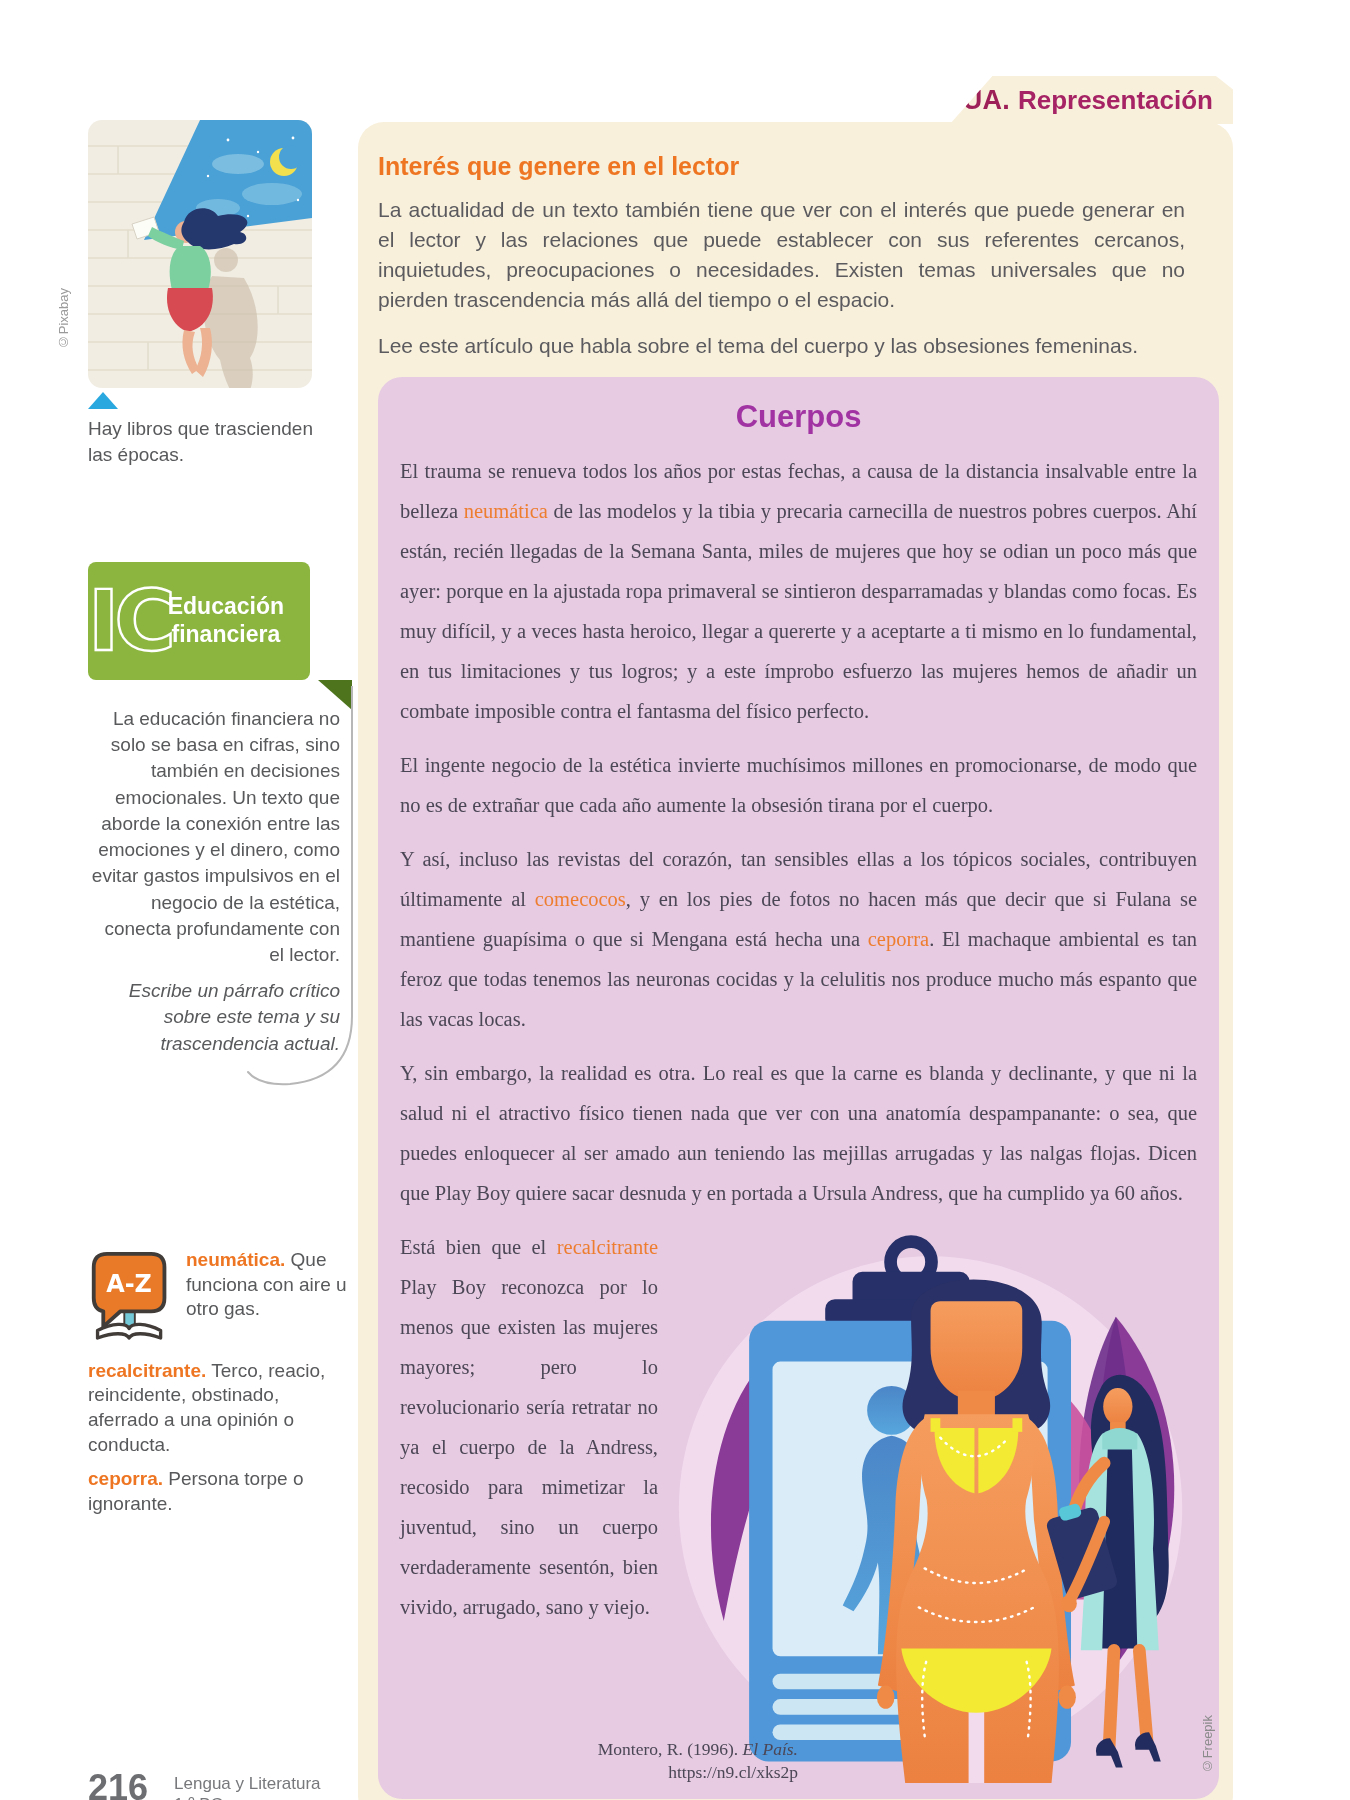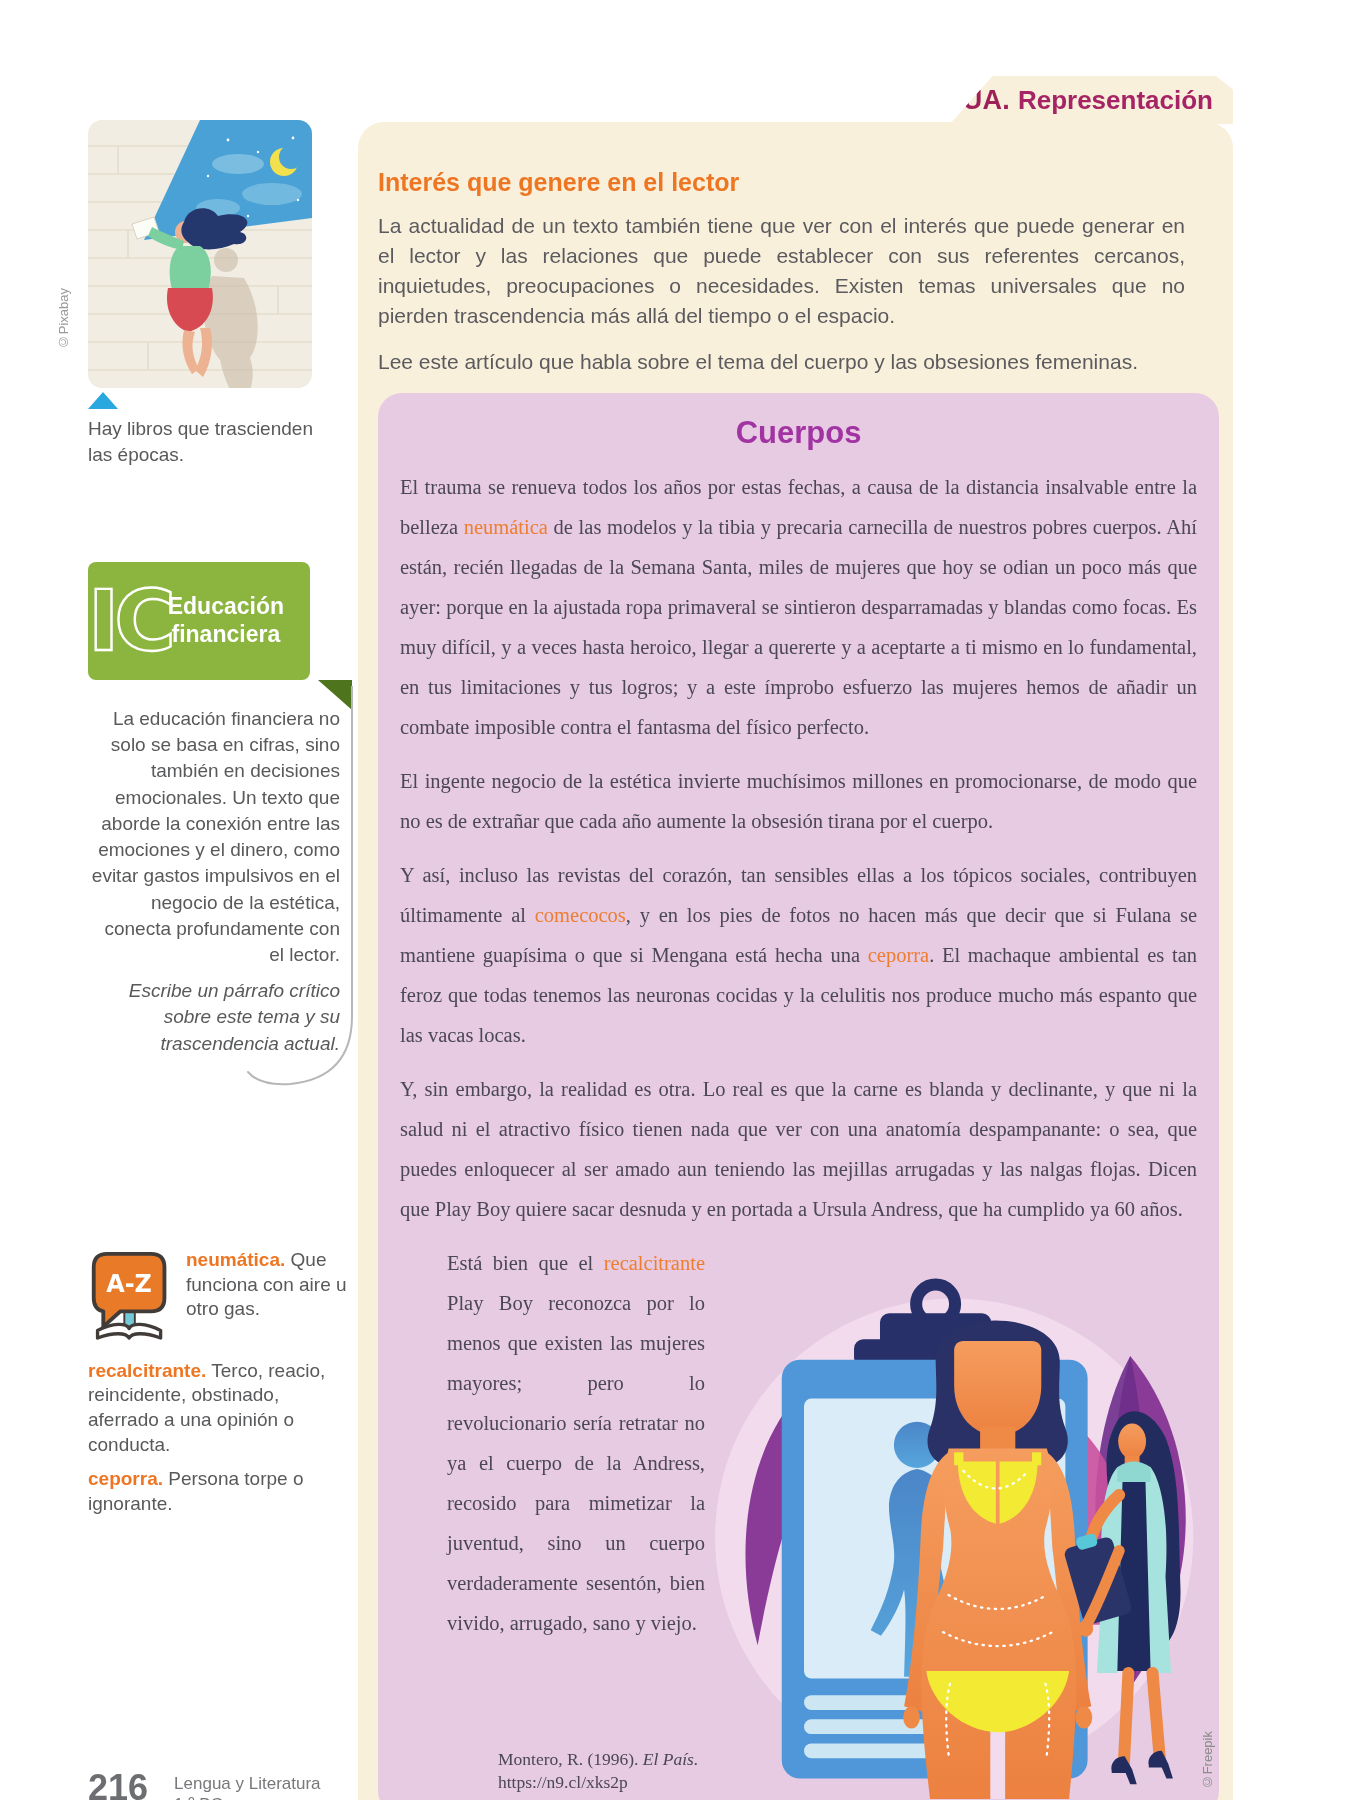--- a/index.html
+++ b/index.html
@@ -10,36 +10,36 @@
   
   .dua-tab{position:absolute;left:950px;top:76px;width:283px;height:48px;background:#f9f0db;
            clip-path:polygon(15% 0,94% 0,100% 28%,100% 100%,0 100%);
            display:flex;align-items:center;justify-content:flex-end;padding-right:20px;}
   .dua-tab b{font-size:27px;color:#9e2058;letter-spacing:.2px;}
   .dua-tab .sub{font-size:26px;font-weight:bold;color:#a62465;margin-left:8px;}
 
   
   .panel{position:absolute;left:358px;top:122px;width:875px;border-radius:26px;
          background:#f9f0db;padding:26px 14px 22px 20px;}
-  .intro-heading{color:#ee7623;font-size:25px;font-weight:bold;margin:20px 0 14px 0;padding-right:34px;}
+  .intro-heading{color:#ee7623;font-size:25px;font-weight:bold;margin:4px 0 14px 0;padding-right:34px;}
   .intro-p{font-size:21px;line-height:1.43;text-align:justify;color:#5b5b5f;margin:0 0 16px 0;padding-right:34px;}
 
   
   .article{position:relative;background:#e6cbe2;border-radius:24px;margin-top:16px;
            padding:20px 22px 16px 22px;font-family:"Liberation Serif",serif;color:#4c4757;}
   .article-title{text-align:center;font-size:31px;font-weight:bold;color:#a134a2;
                  font-family:"Liberation Sans",sans-serif;margin:2px 0 16px 0;}
   .article p.apar{font-size:20.5px;line-height:40px;text-align:justify;margin:0 0 14px 0;}
   .article .hl{color:#ee7d2f;}
-  .article-columns{display:flex;gap:10px;margin-top:2px;margin-left:47px;}
+  .article-columns{display:flex;gap:10px;margin-top:2px;}
   .article-left{width:258px;flex:0 0 258px;}
   .article-left p.apar{text-align:justify;}
   .article-illustration{flex:1;align-self:flex-end;}
   .article-illustration svg{display:block;width:100%;height:556px;}
-  .citation{position:absolute;left:120px;bottom:20px;width:300px;text-align:left;
+  .citation{position:absolute;left:120px;bottom:14px;width:300px;text-align:right;
             font-size:17.5px;line-height:1.35;color:#4c4757;font-family:Liberation Serif, serif;}
   .citation .cit-url{display:block;}
   .freepik{position:absolute;right:4px;bottom:26px;writing-mode:vertical-rl;transform:rotate(180deg);
            font-family:"Liberation Sans",sans-serif;font-size:13px;color:#8b8b8b;}
 
   
   .photo{position:absolute;left:88px;top:120px;width:224px;height:268px;border-radius:14px;overflow:hidden;}
   .pixabay{position:absolute;left:56px;top:288px;writing-mode:vertical-rl;transform:rotate(180deg);
            font-size:13px;color:#9a9a9a;}
   .tri{position:absolute;left:88px;top:392px;width:0;height:0;

